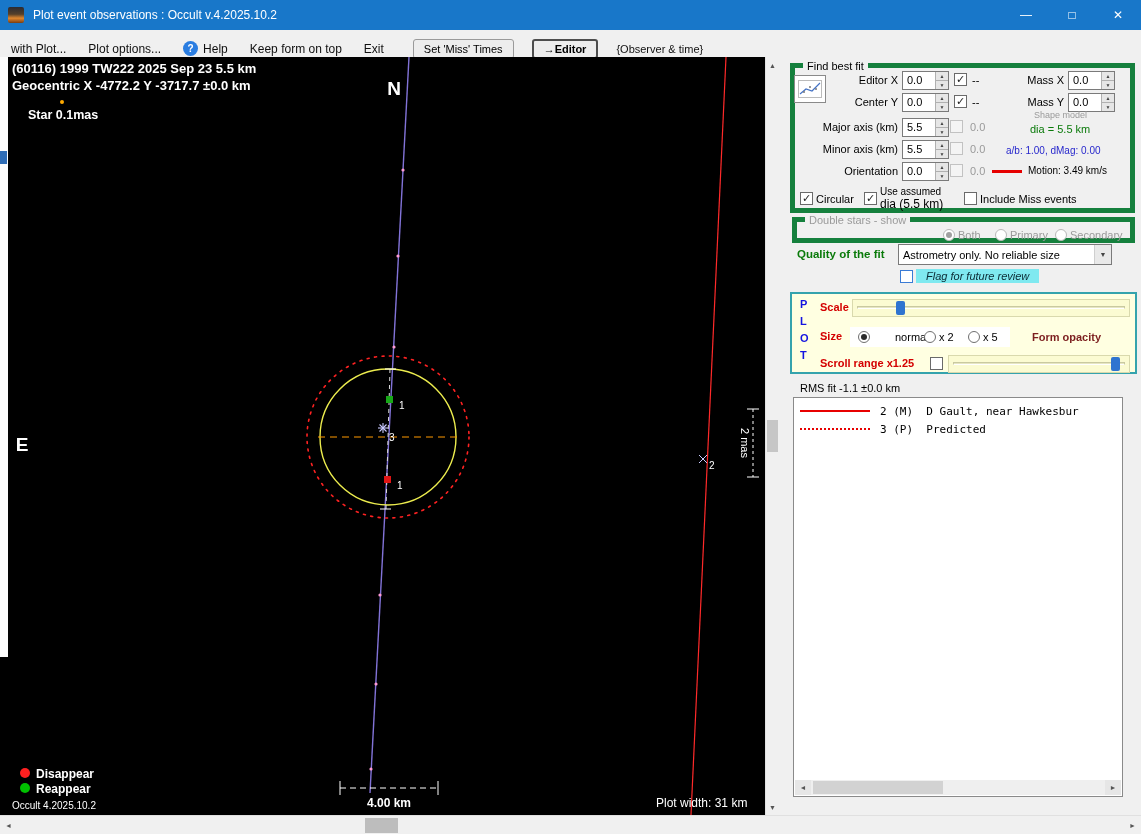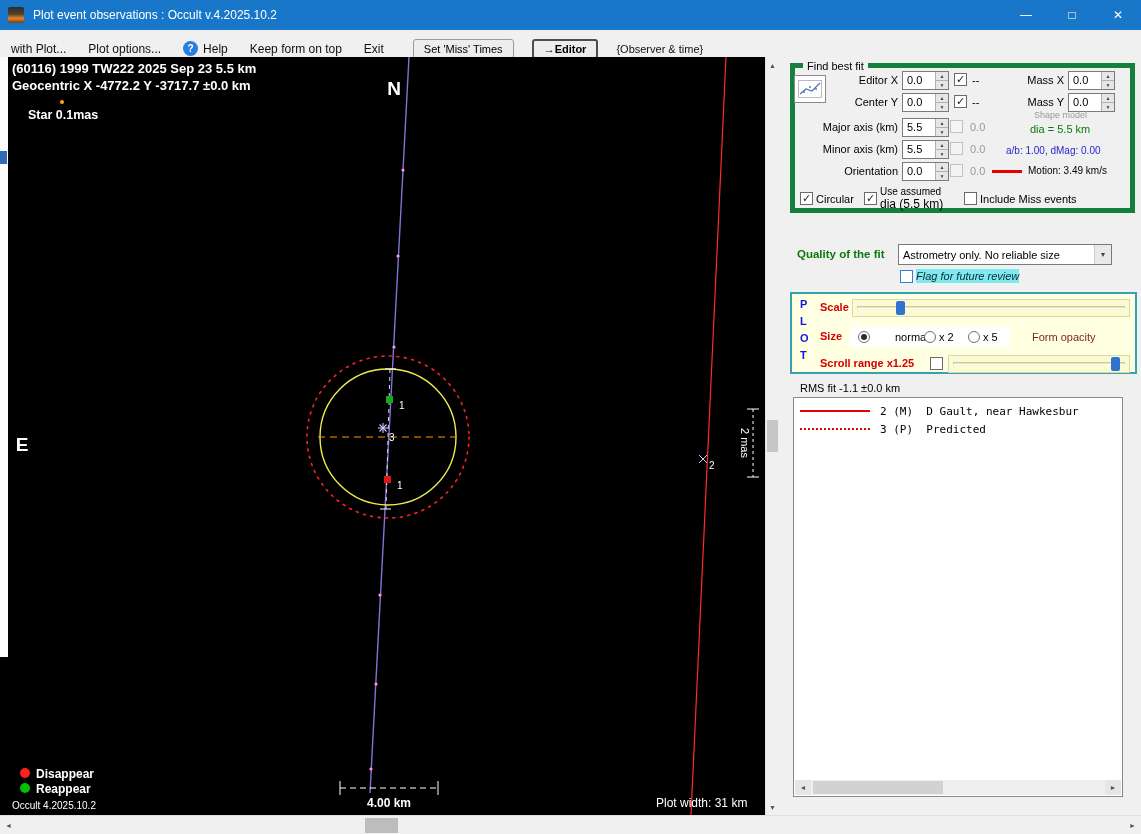--- a/index.html
+++ b/index.html
@@ -38,21 +38,21 @@
   
   .right-panel{position:absolute;left:778px;top:57px;width:363px;height:758px;background:#f0f0f0;font-size:11px;}
   .groupbox{position:absolute;border:5px solid #15803d;}
   .groupbox>.legend{position:absolute;top:-8px;left:8px;background:#f0f0f0;padding:0 4px;font-size:11px;white-space:nowrap;}
   .lbl{position:absolute;white-space:nowrap;font-size:11px;color:#000;}
   .lbl.r{text-align:right;}
   .lbl.gray{color:#9a9a9a;}
   .lbl.green{color:#0a7a0a;}
   .lbl.blue{color:#2727cc;}
   .lbl.red{color:#d40000;font-weight:bold;}
-  .lbl.maroon{color:#7c1f1f;font-weight:normal;}
+  .lbl.maroon{color:#7c1f1f;font-weight:bold;}
   .lbl.plotletter{color:#1414e0;font-weight:bold;}
 
   .spinner{position:absolute;display:flex;width:47px;height:19px;border:1px solid #7a7a7a;background:#fff;}
   .spin-val{flex:1;font-size:11px;padding:2px 0 0 4px;color:#000;}
   .spin-btns{width:13px;display:flex;flex-direction:column;border-left:1px solid #b0b0b0;}
   .spin-b{flex:1;font-size:5px;line-height:8px;text-align:center;color:#444;background:#e6e6e6;}
   .spin-b:first-child{border-bottom:1px solid #b0b0b0;}
 
   .cb{position:absolute;width:13px;height:13px;border:1px solid #6a6a6a;background:#fff;font-size:11px;line-height:12px;text-align:center;color:#222;}
   .cb.checked::after{content:"✓";position:relative;top:-1px;}
@@ -60,21 +60,21 @@
 
   .radio{position:absolute;width:12px;height:12px;border:1px solid #6f6f6f;border-radius:50%;background:#fff;}
   .radio.sel::after{content:"";position:absolute;left:2px;top:2px;width:6px;height:6px;border-radius:50%;background:#2b2b2b;}
   .radio.gray{border-color:#b8b8b8;}
   .radio.gray.sel::after{background:#a0a0a0;}
 
   .combo{position:absolute;left:120px;top:187px;width:214px;height:21px;border:1px solid #7a7a7a;background:#fff;display:flex;align-items:center;}
   .combo-text{flex:1;font-size:11px;padding-left:4px;white-space:nowrap;overflow:hidden;}
   .combo-arrow{width:17px;height:100%;display:flex;align-items:center;justify-content:center;font-size:7px;color:#444;border-left:1px solid #cfcfcf;background:#e9e9e9;}
 
-  .flag-label{position:absolute;left:138px;top:212px;background:#7fe9f0;font-style:italic;font-size:11px;padding:1px 0;color:#0a2a33;}
+  .flag-label{position:absolute;left:138px;top:212px;background:#7fe9f0;font-style:italic;font-size:11px;padding:1px 10px;color:#0a2a33;}
 
   .plot-panel{position:absolute;left:12px;top:235px;width:347px;height:82px;background:#ffffe1;border:2px solid #35a3ad;}
   .slider{position:absolute;background:#fbfbd2;border:1px solid #d9d9ad;}
   .slider .channel{position:absolute;left:4px;right:4px;top:50%;height:3px;margin-top:-2px;background:#e6e6c2;border:1px solid #c9c9a0;border-bottom-color:#fff;}
   .slider .thumb{position:absolute;top:1px;width:9px;height:14px;background:#2f74d0;border-radius:2px;}
   .radio-box{position:absolute;left:58px;top:33px;width:160px;height:20px;background:#fff;}
 
   .fit-btn{position:absolute;left:16px;top:18px;width:32px;height:28px;background:#fff;border:1px solid #8a8a8a;display:flex;align-items:center;justify-content:center;padding:0;}
 
   .red-sample{position:absolute;left:214px;top:113px;width:30px;height:3px;background:#e60000;}
@@ -294,20 +294,29 @@
     <span class="lbl" style="left:250px;top:108px;font-size:10px;">Motion: 3.49 km/s</span>
 
     <span class="cb checked" style="left:22px;top:135px;"></span>
     <span class="lbl" style="left:38px;top:136px;">Circular</span>
     <span class="cb checked" style="left:86px;top:135px;"></span>
     <span class="lbl" style="left:102px;top:129px;font-size:10px;">Use assumed</span>
     <span class="lbl" style="left:102px;top:140px;font-size:12px;">dia (5.5 km)</span>
     <span class="cb" style="left:186px;top:135px;"></span>
     <span class="lbl" style="left:202px;top:136px;">Include Miss events</span>
 
+    <div class="groupbox" style="left:14px;top:160px;width:343px;height:26px;">
+      <span class="legend gray" style="color:#9a9a9a;">Double stars - show</span>
+      <span class="radio gray sel" style="left:146px;top:7px;"></span>
+      <span class="lbl gray" style="left:161px;top:7px;">Both</span>
+      <span class="radio gray" style="left:198px;top:7px;"></span>
+      <span class="lbl gray" style="left:213px;top:7px;">Primary</span>
+      <span class="radio gray" style="left:258px;top:7px;"></span>
+      <span class="lbl gray" style="left:273px;top:7px;">Secondary</span>
+    </div>
 
     <span class="lbl green" style="left:19px;top:191px;font-weight:bold;font-size:11.5px;">Quality of the fit</span>
     <div class="combo">
       <span class="combo-text">Astrometry only. No reliable size</span>
       <span class="combo-arrow">▼</span>
     </div>
     <span class="cb" style="left:122px;top:213px;border-color:#3a7bd5;"></span>
     <span class="flag-label">Flag for future review</span>
 
     <div class="plot-panel">

